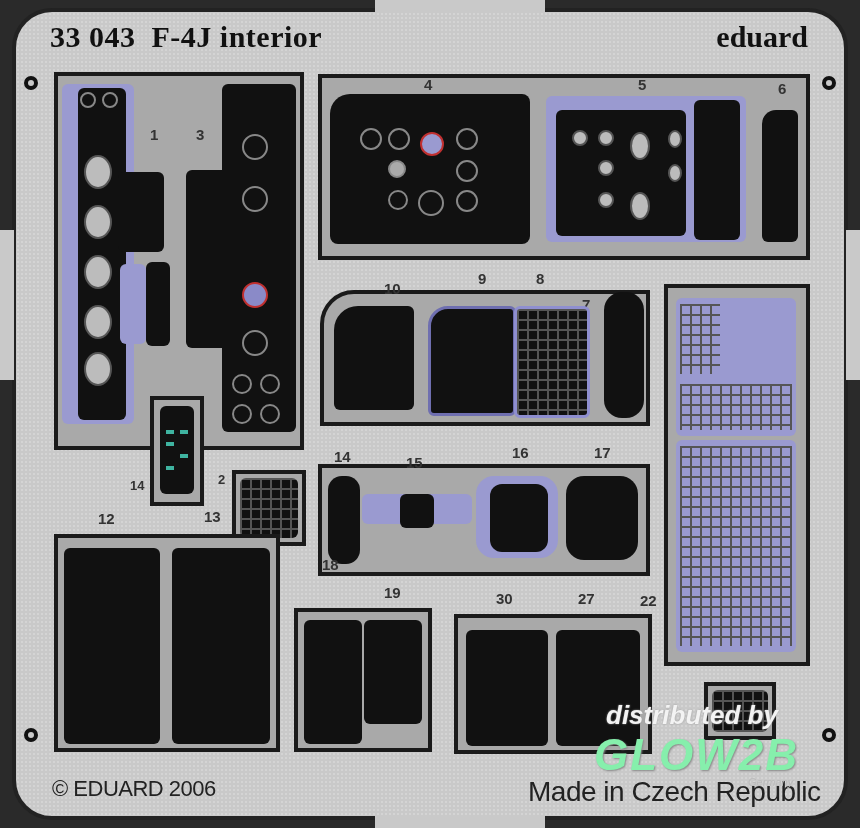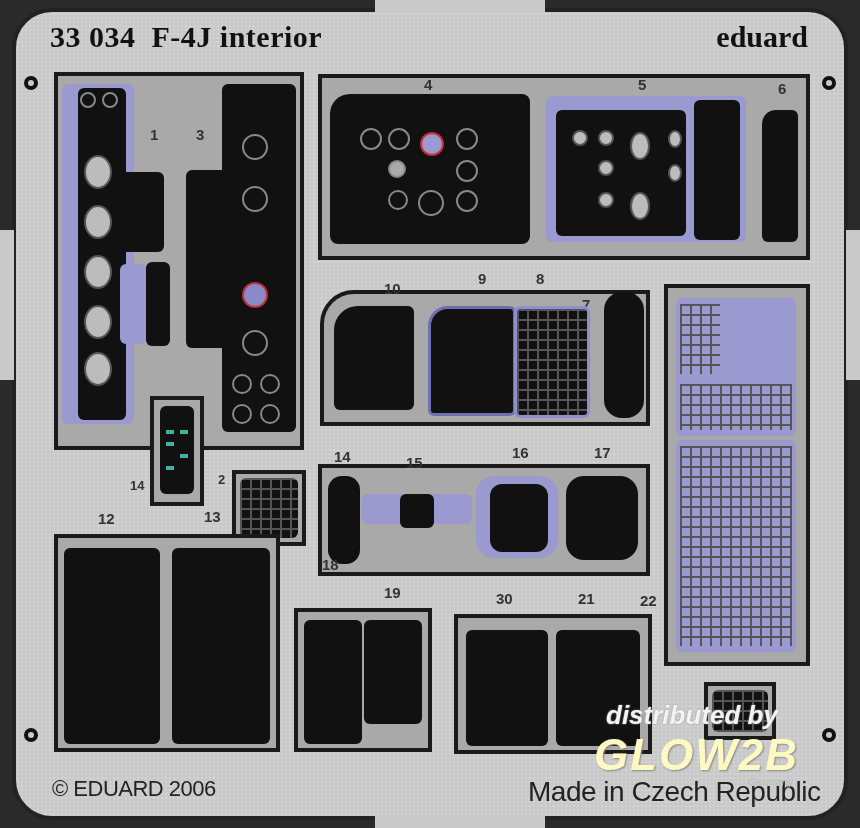--- a/index.html
+++ b/index.html
@@ -5,21 +5,21 @@
   html,body{margin:0;padding:0;}
   body{width:860px;height:828px;background:#2a2a2a;position:relative;overflow:hidden;font-family:"Liberation Sans",sans-serif;}
   .fret{position:absolute;left:12px;top:8px;width:836px;height:812px;background:#c9c9c9;border:4px solid #222;border-radius:40px;box-sizing:border-box;
     background-image:radial-gradient(#d4d4d4 1px,transparent 1px);background-size:4px 4px;}
   .tab{position:absolute;background:#c9c9c9;}
   .title{position:absolute;left:50px;top:20px;font-family:"Liberation Serif",serif;font-weight:bold;font-size:30px;color:#111;letter-spacing:0.5px;}
   .brand{position:absolute;right:52px;top:20px;font-family:"Liberation Serif",serif;font-weight:bold;font-size:30px;color:#111;}
   .copy{position:absolute;left:52px;top:776px;font-size:22px;color:#222;letter-spacing:-0.5px;}
   .made{position:absolute;left:528px;top:776px;font-size:28px;color:#222;letter-spacing:-0.5px;}
   .dist{position:absolute;left:606px;top:700px;font-size:26px;font-style:italic;font-weight:bold;color:#f3f3f3;text-shadow:0 0 2px #999;}
-  .glow{position:absolute;left:594px;top:730px;font-size:44px;font-style:italic;font-weight:bold;color:#fef9c3;letter-spacing:2px;text-shadow:1px 1px 2px #888;}
+  .glow{position:absolute;left:594px;top:730px;font-size:44px;font-style:italic;font-weight:bold;color:#86efac;letter-spacing:2px;text-shadow:1px 1px 2px #888;}
   .germany{position:absolute;left:748px;top:776px;font-size:11px;color:#bbb;font-style:italic;}
   .frame{position:absolute;border:4px solid #1a1a1a;background:#a9a9a9;box-sizing:border-box;}
   .part{position:absolute;background:#111;border-radius:6px;}
   .lav{background:#9a9ad0;}
   .num{position:absolute;font-size:15px;color:#333;font-weight:bold;}
   .gauge{position:absolute;border-radius:50%;border:2px solid #888;box-sizing:border-box;}
   .gauge.fill{background:#bcbcbc;border-color:#555;}
   .hole{position:absolute;width:14px;height:14px;border:4px solid #111;border-radius:50%;box-sizing:border-box;background:#c9c9c9;}
   .grid{position:absolute;background-image:linear-gradient(#555 2px,transparent 2px),linear-gradient(90deg,#555 2px,transparent 2px);background-size:10px 10px;}
   .green{position:absolute;width:8px;height:4px;background:#3fb3a0;}
@@ -28,21 +28,21 @@
 <body>
 
 <div class="fret"></div>
 
 <div class="tab" style="left:375px;top:0;width:170px;height:12px;"></div>
 <div class="tab" style="left:375px;top:816px;width:170px;height:12px;"></div>
 <div class="tab" style="left:0;top:230px;width:14px;height:150px;"></div>
 <div class="tab" style="left:846px;top:230px;width:14px;height:150px;"></div>
 
 <div class="title">
-  <span>33 034</span>&nbsp;
+  <span>33 043</span>&nbsp;
   <span>F-4J interior</span>
 </div>
 <div class="brand">eduard</div>
 
 <div class="hole" style="left:24px;top:76px;"></div>
 <div class="hole" style="left:822px;top:76px;"></div>
 <div class="hole" style="left:24px;top:728px;"></div>
 <div class="hole" style="left:822px;top:728px;"></div>
 
 <div class="frame" style="left:54px;top:72px;width:250px;height:378px;"></div>
@@ -139,21 +139,21 @@
 <div class="part" style="left:64px;top:548px;width:96px;height:196px;"></div>
 <div class="part" style="left:172px;top:548px;width:98px;height:196px;"></div>
 
 <div class="num" style="left:322px;top:556px;">18</div>
 <div class="num" style="left:384px;top:584px;">19</div>
 <div class="frame" style="left:294px;top:608px;width:138px;height:144px;"></div>
 <div class="part" style="left:304px;top:620px;width:58px;height:124px;"></div>
 <div class="part" style="left:364px;top:620px;width:58px;height:104px;"></div>
 
 <div class="num" style="left:496px;top:590px;">30</div>
-<div class="num" style="left:578px;top:590px;">21</div>
+<div class="num" style="left:578px;top:590px;">27</div>
 <div class="frame" style="left:454px;top:614px;width:198px;height:140px;"></div>
 <div class="part" style="left:466px;top:630px;width:82px;height:116px;"></div>
 <div class="part" style="left:556px;top:630px;width:84px;height:116px;"></div>
 
 <div class="frame" style="left:664px;top:284px;width:146px;height:382px;"></div>
 <div class="part lav" style="left:676px;top:298px;width:120px;height:138px;"></div>
 <div class="grid" style="left:680px;top:304px;width:40px;height:70px;"></div>
 <div class="grid" style="left:680px;top:384px;width:112px;height:46px;"></div>
 <div class="part lav" style="left:676px;top:440px;width:120px;height:212px;"></div>
 <div class="grid" style="left:680px;top:446px;width:112px;height:200px;"></div>

